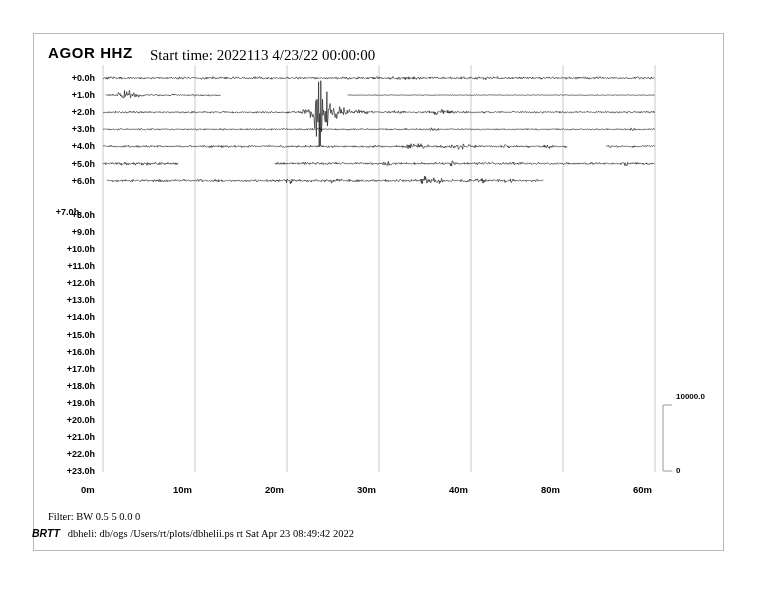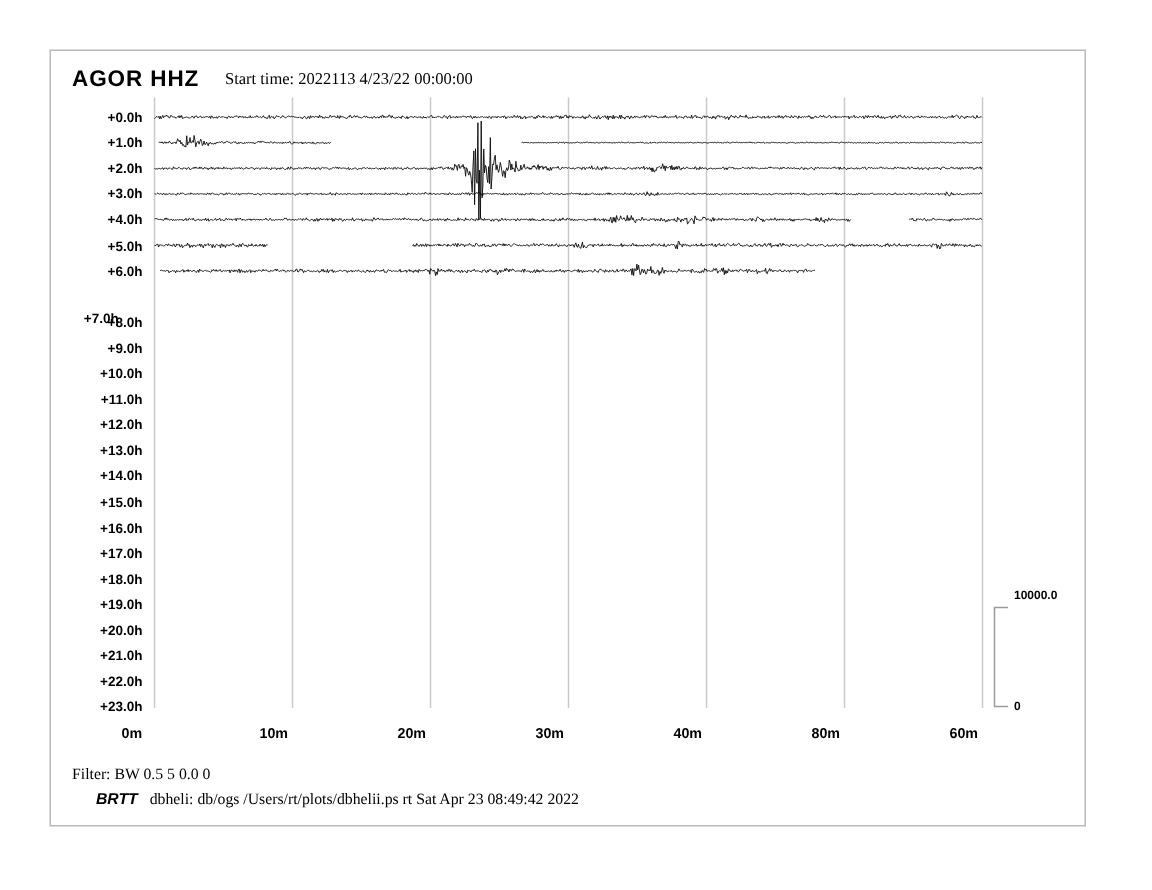--- a/index.html
+++ b/index.html
@@ -4,31 +4,31 @@
 <style>
   html,body{margin:0;padding:0;background:#ffffff;}
   body{width:768px;height:593px;position:relative;overflow:hidden;
        font-family:"Liberation Sans",sans-serif;color:#000;}
   #app{position:absolute;inset:0;}
   .frame{position:absolute;left:33px;top:33px;width:689px;height:516px;
          border:1px solid #b9b9bd;background:#fff;}
   #plot-svg{position:absolute;left:0;top:0;width:768px;height:593px;}
   .title{position:absolute;left:48px;top:44px;font-size:15px;font-weight:bold;
          letter-spacing:0.6px;font-family:"Liberation Sans",sans-serif;}
-  .start-time{position:absolute;left:150px;top:47px;font-size:11px;
+  .start-time{position:absolute;left:150px;top:47px;font-size:15px;
          font-family:"Liberation Serif",serif;}
   .row-label{position:absolute;width:55px;left:40px;text-align:right;
          font-size:9px;font-weight:bold;line-height:10px;}
   .x-label{position:absolute;width:44px;top:484px;
          font-size:9.5px;font-weight:bold;}
   .scale-max{position:absolute;left:676px;top:392px;font-size:8px;font-weight:bold;}
   .scale-min{position:absolute;left:676px;top:466px;font-size:8px;font-weight:bold;}
   .footer-filter{position:absolute;left:48px;top:511px;font-size:10.5px;
          font-family:"Liberation Serif",serif;}
-  .footer-cmd{position:absolute;left:64px;top:527px;font-size:10.5px;
+  .footer-cmd{position:absolute;left:32px;top:527px;font-size:10.5px;
          font-family:"Liberation Serif",serif;}
   .brtt{font-family:"Liberation Sans",sans-serif;font-weight:bold;
         font-style:italic;font-size:10.5px;margin-right:8px;}
 </style>
 </head>
 <body>
 
 <div id="app">
   <div class="frame"></div>
 

